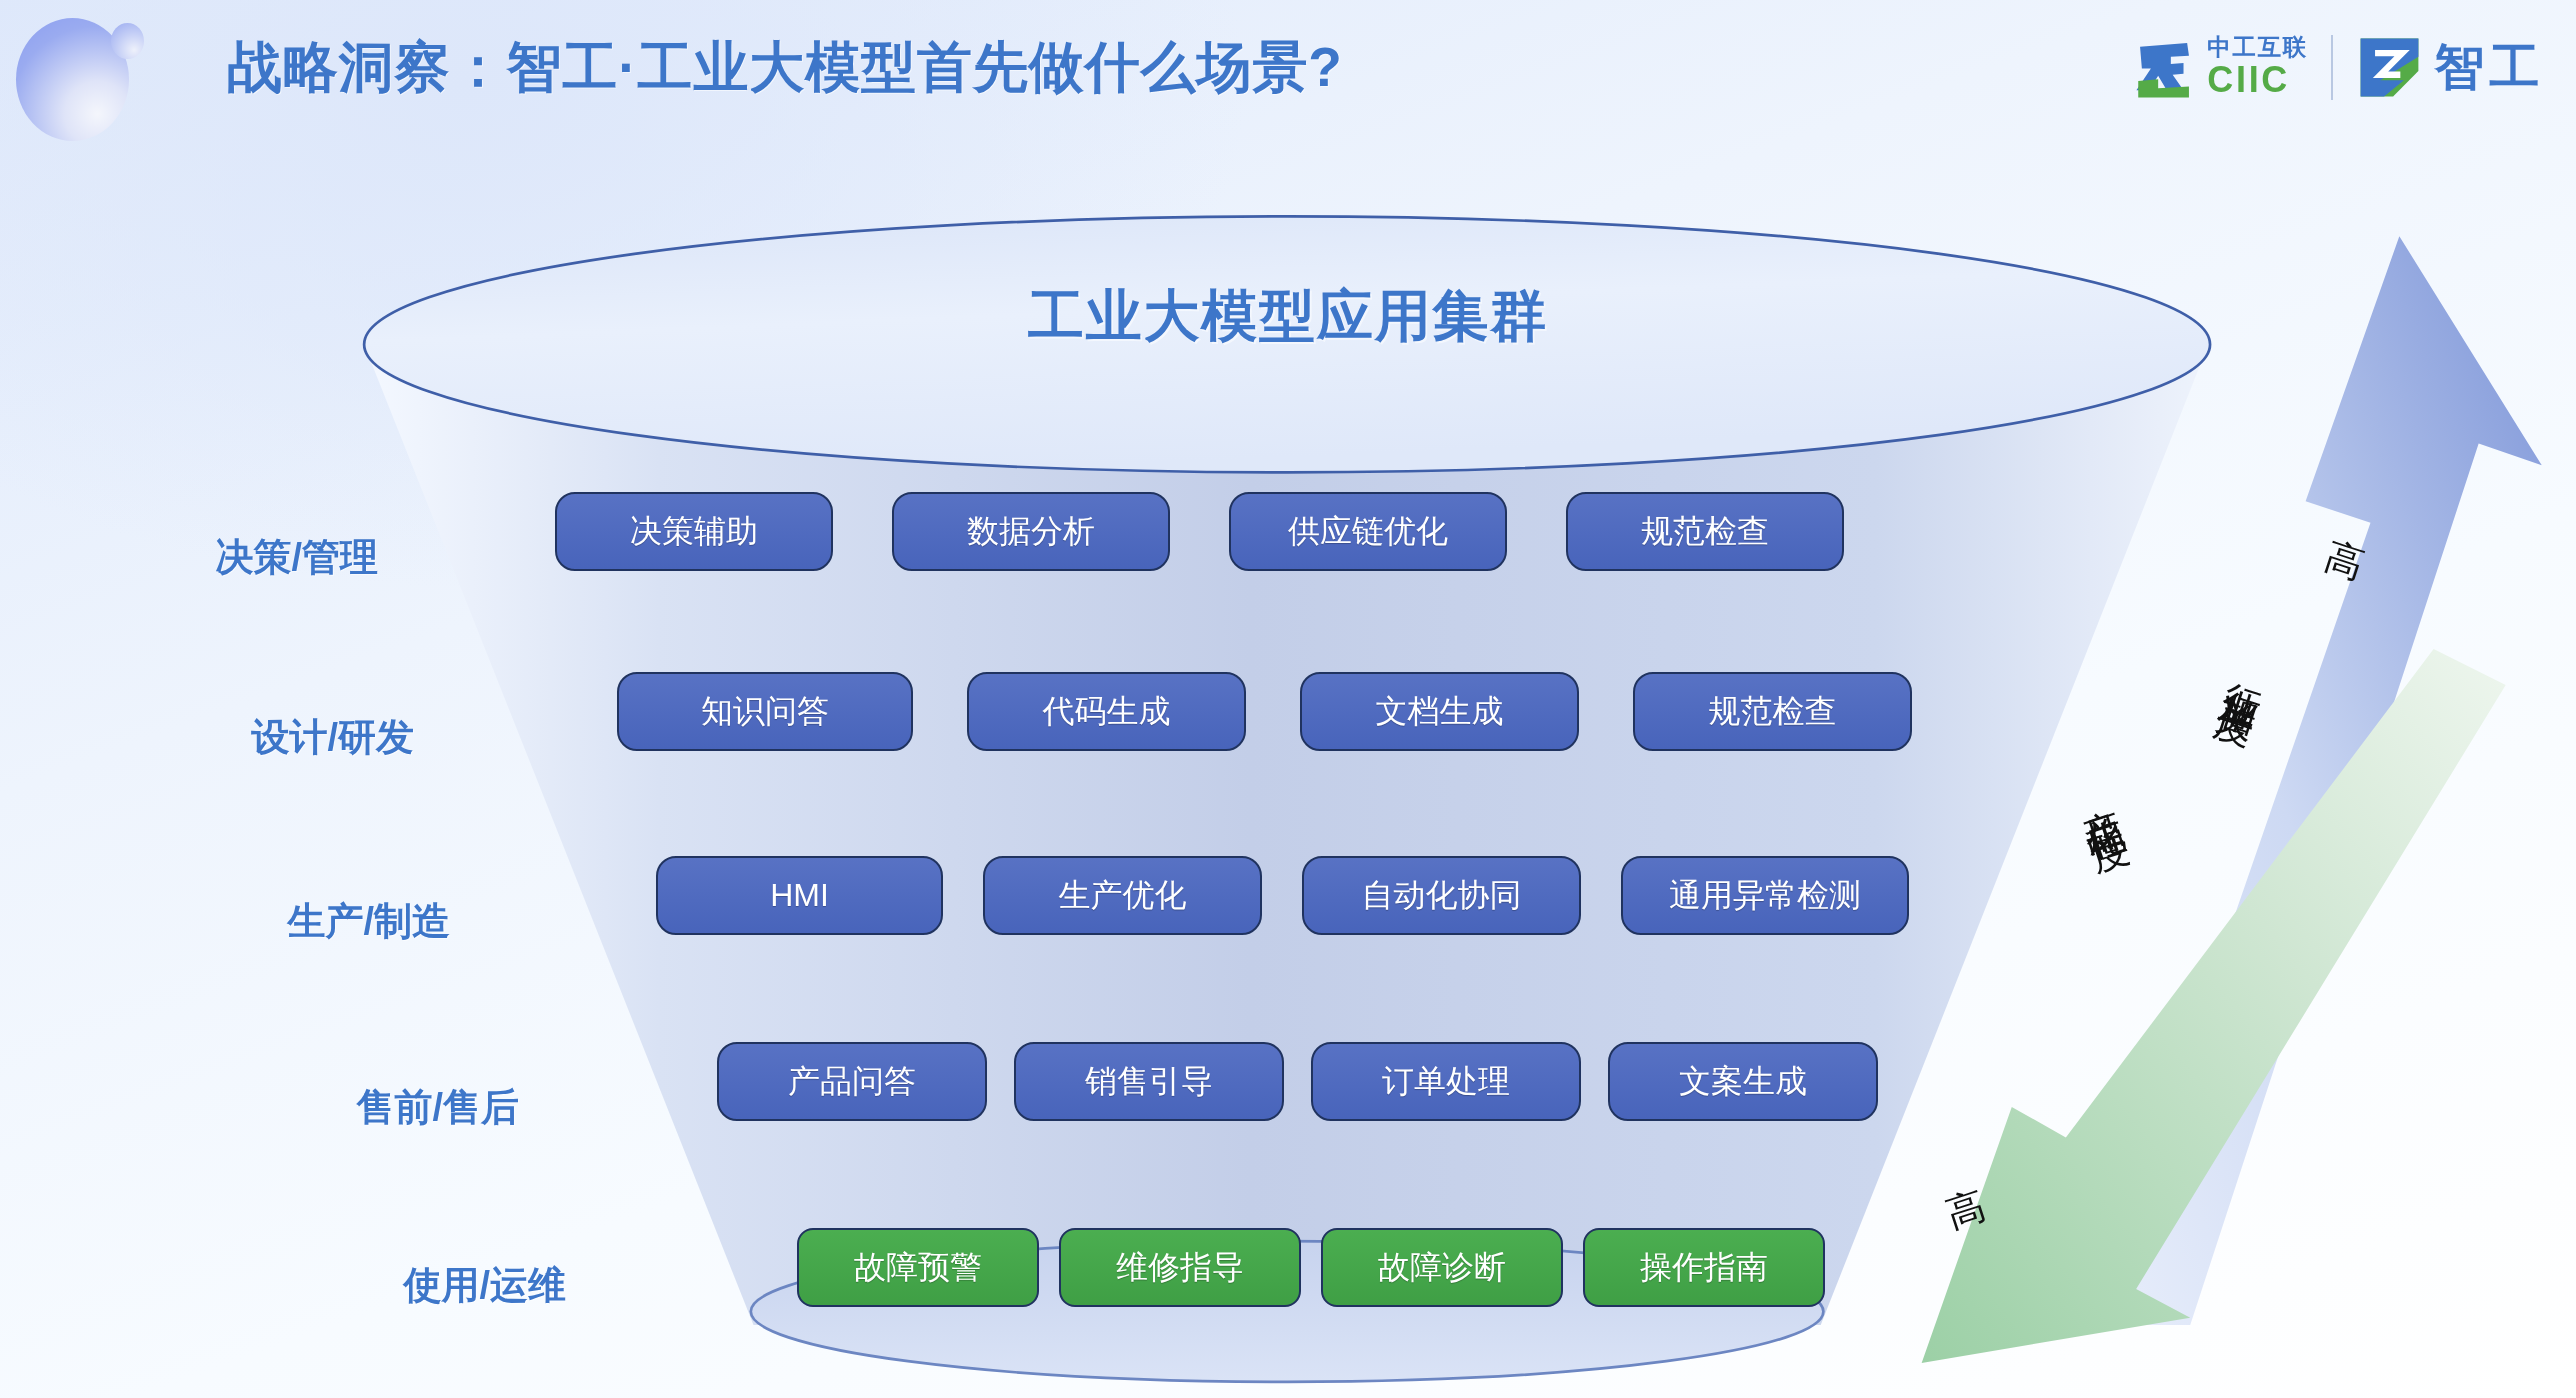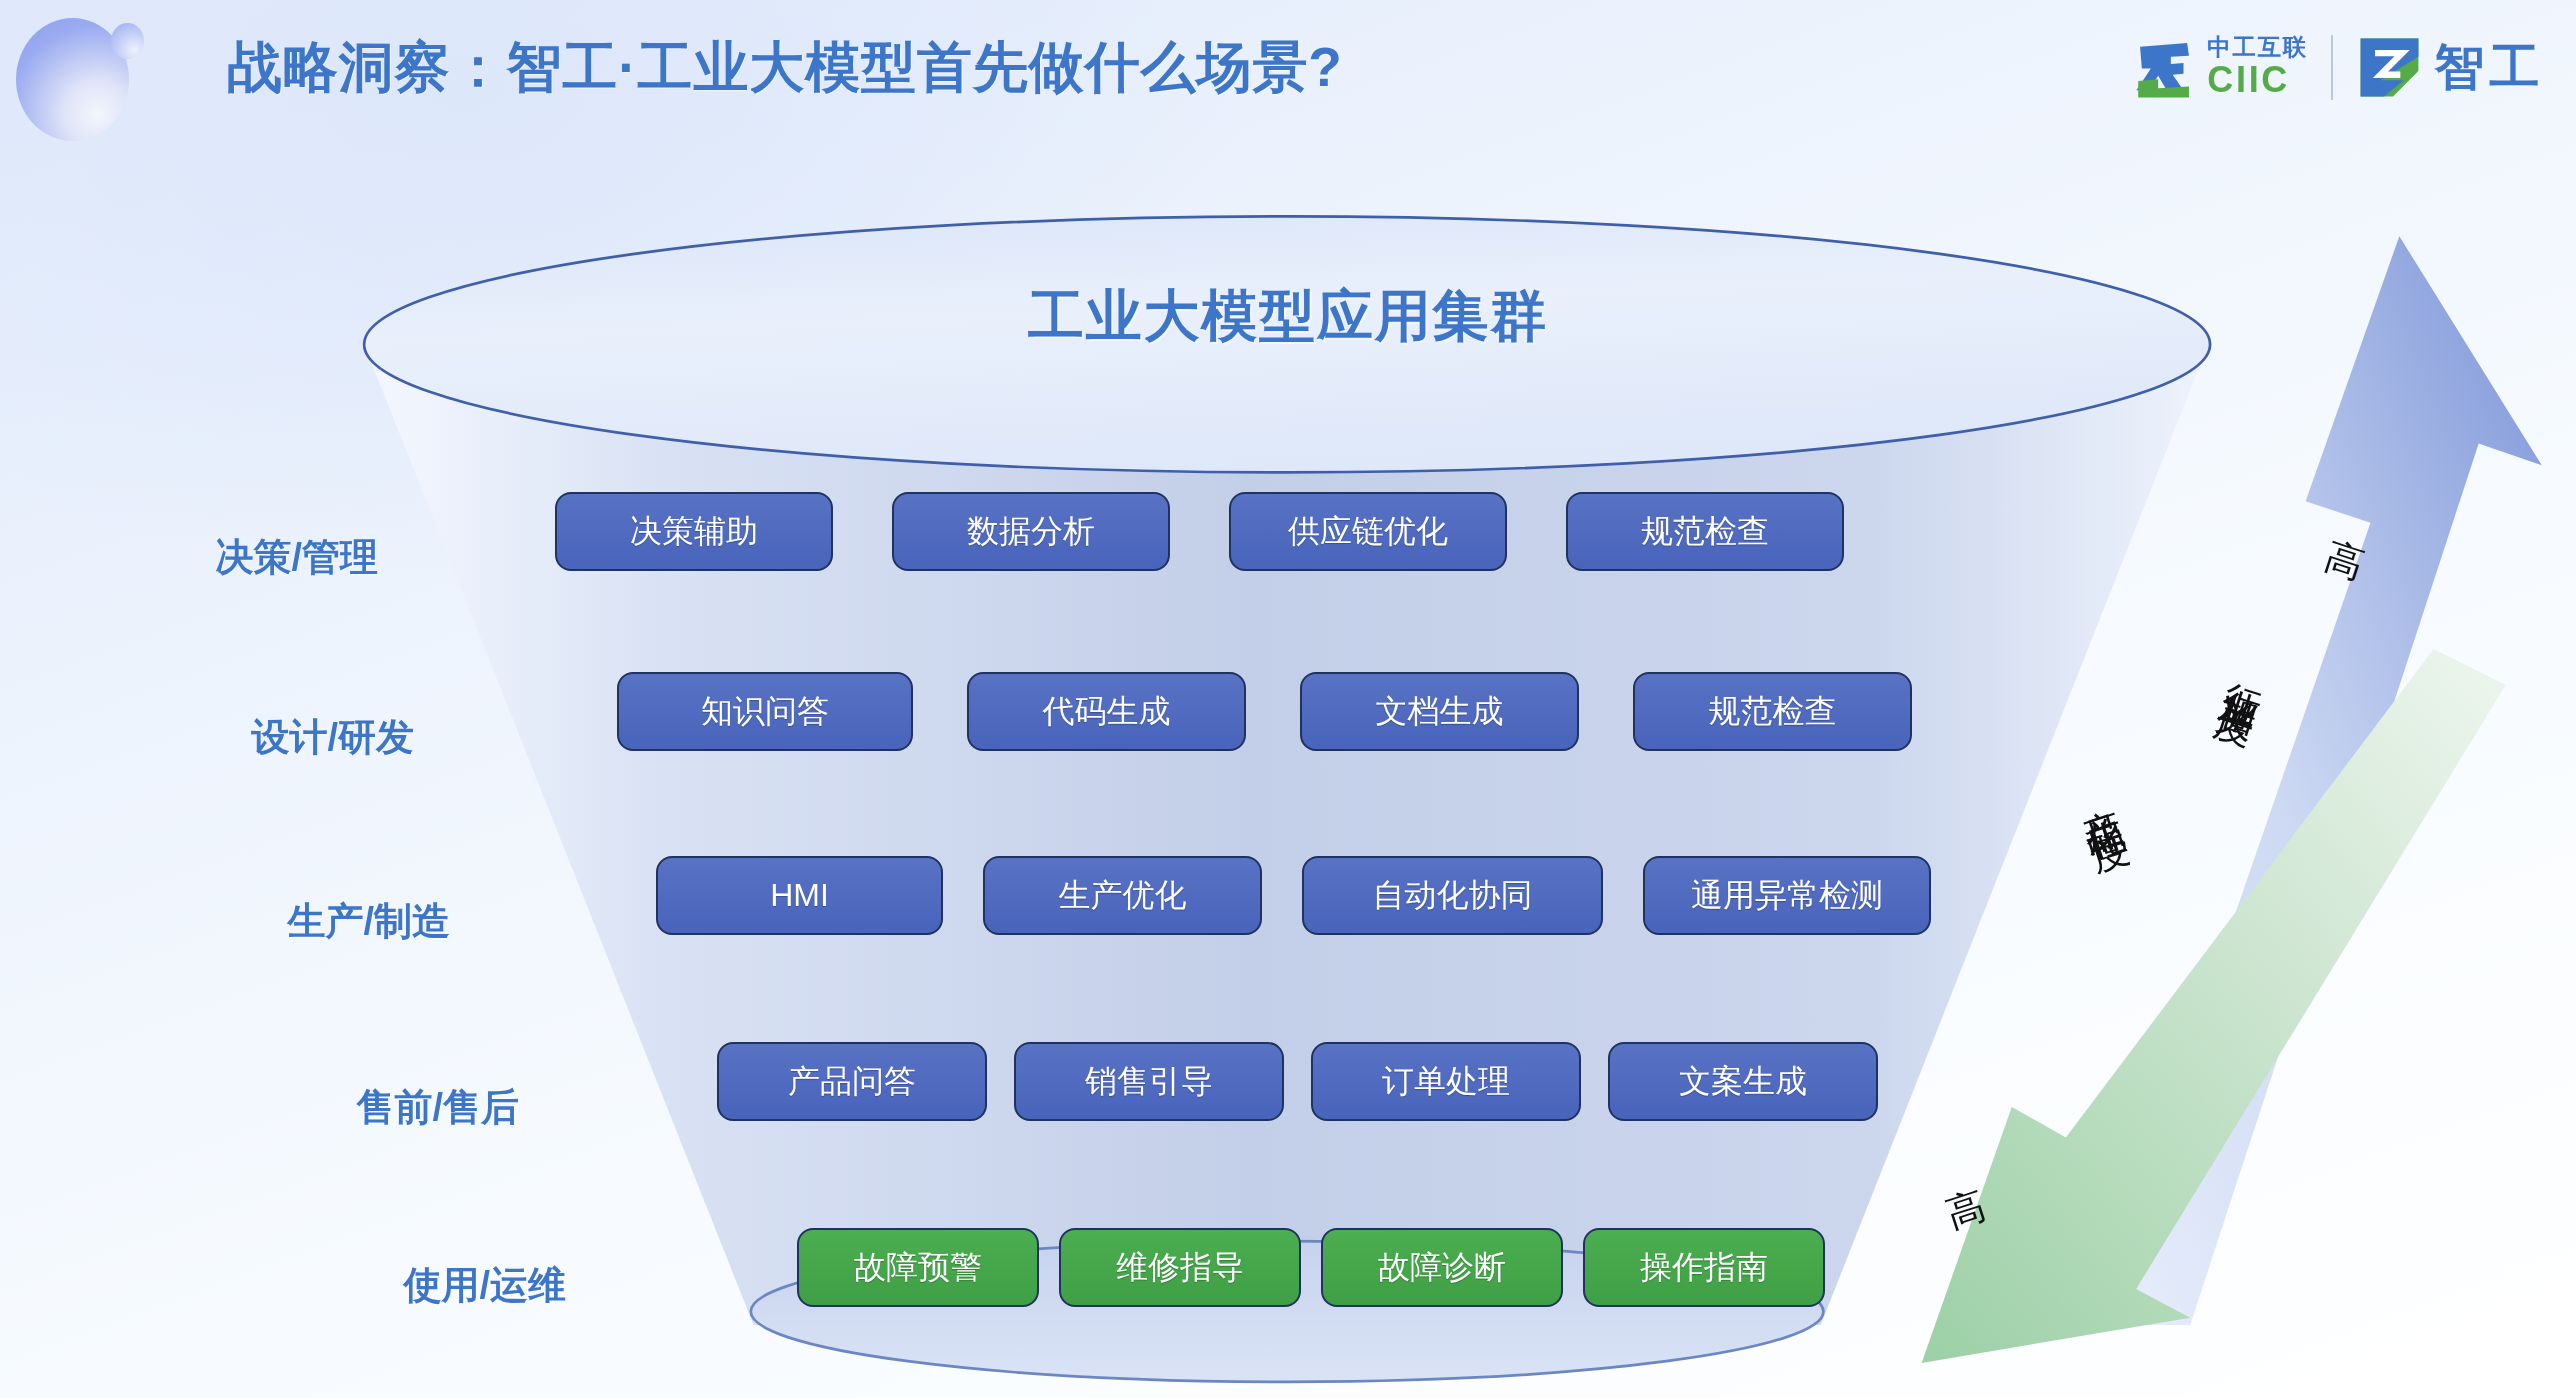--- a/index.html
+++ b/index.html
@@ -53,21 +53,21 @@
   .chips{position:absolute;display:flex;align-items:center;}
   .chip{
     display:flex;align-items:center;justify-content:center;
     height:79px;border-radius:16px;
     font-size:32px;color:#ffffff;white-space:nowrap;
     border:2.7px solid #20335f;
     box-sizing:border-box;
     padding:0 23.4px;
     text-shadow:0 0.9px 0.9px rgba(0,0,0,.25);
   }
-  .chip.blue{background:linear-gradient(180deg,#5872c4 0%,#4864bb 100%);}
+  .chip.blue{background:linear-gradient(180deg,#5872c4 0%,#4864bb 100%);border-radius:20px;}
   .chip.green{background:linear-gradient(180deg,#4bae50 0%,#3f9f45 100%);}
 
   
   .arrow-label{
     position:absolute;font-size:38px;color:#111;white-space:nowrap;
     writing-mode:vertical-rl;text-orientation:upright;letter-spacing:5.4px;
   }
   #ttl-ellipse-text{
     position:absolute;left:0;right:0;top:279px;text-align:center;
     font-size:56px;font-weight:bold;color:#3d76c9;letter-spacing:1.8px;
@@ -162,21 +162,21 @@
     <div class="chip blue" style="width:296px;">知识问答</div>
     <div class="chip blue" style="width:279px;">代码生成</div>
     <div class="chip blue" style="width:279px;">文档生成</div>
     <div class="chip blue" style="width:279px;">规范检查</div>
   </div>
 
   <div class="row-label" style="left: 144px; top: 896px; width: 306px; text-align: right;">生产/制造</div>
   <div class="chips" style="left:656px;top:856px;gap:40px;">
     <div class="chip blue" style="width:287px;">HMI</div>
     <div class="chip blue" style="width:279px;">生产优化</div>
-    <div class="chip blue" style="width:301px;">自动化协同</div>
+    <div class="chip blue" style="width:279px;">自动化协同</div>
     <div class="chip blue" style="width:288px;">通用异常检测</div>
   </div>
 
   <div class="row-label" style="left: 213px; top: 1082px; width: 306px; text-align: right;">售前/售后</div>
   <div class="chips" style="left:717px;top:1042px;gap:27px;">
     <div class="chip blue" style="width:270px;">产品问答</div>
     <div class="chip blue" style="width:270px;">销售引导</div>
     <div class="chip blue" style="width:270px;">订单处理</div>
     <div class="chip blue" style="width:270px;">文案生成</div>
   </div>

